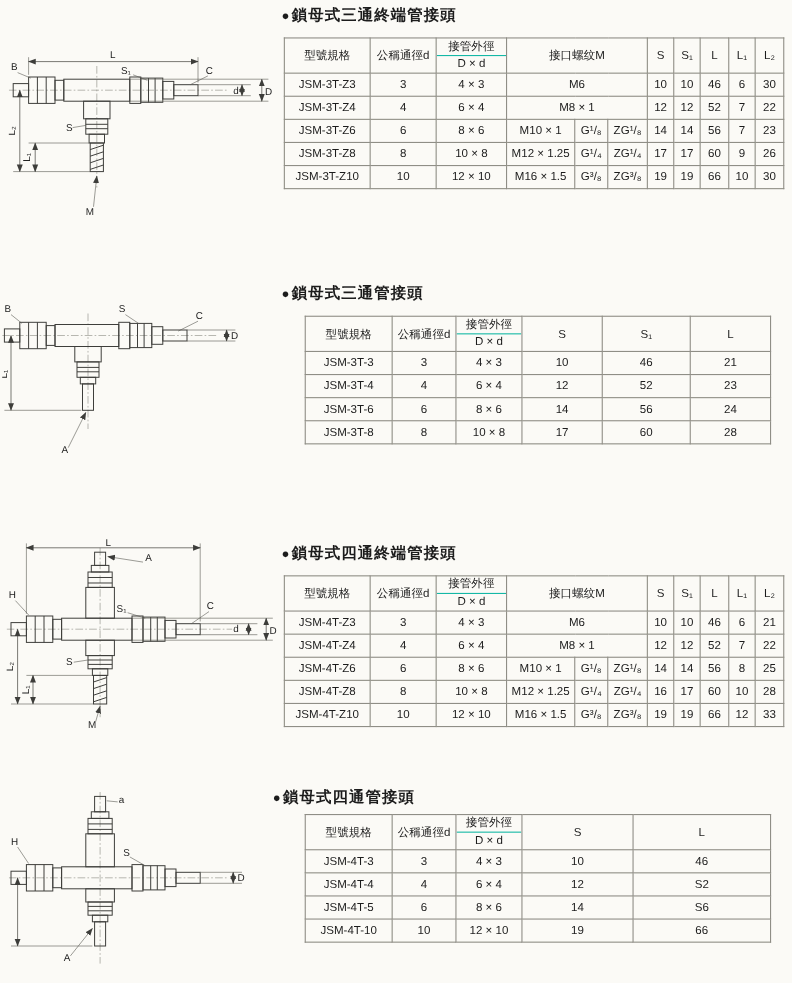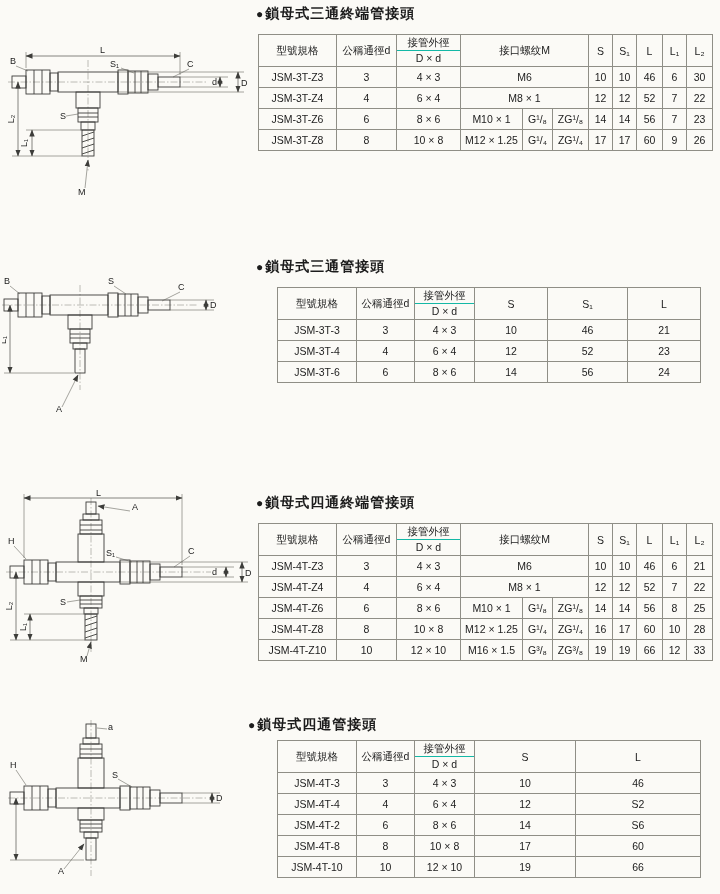--- a/index.html
+++ b/index.html
@@ -193,20 +193,33 @@
           <td>10 × 8</td>
           <td>M12 × 1.25</td>
           <td>G¹/₄</td>
           <td>ZG¹/₄</td>
           <td>17</td>
           <td>17</td>
           <td>60</td>
           <td>9</td>
           <td>26</td>
         </tr>
+        <tr>
+          <td>JSM-3T-Z10</td>
+          <td>10</td>
+          <td>12 × 10</td>
+          <td>M16 × 1.5</td>
+          <td>G³/₈</td>
+          <td>ZG³/₈</td>
+          <td>19</td>
+          <td>19</td>
+          <td>66</td>
+          <td>10</td>
+          <td>30</td>
+        </tr>
       </tbody>
     </table>
 
   <h2 class="sec-title" style="left:256px;top:258px;"><span class="bullet">●</span><span>鎖母式三通管接頭</span></h2>
 
   <svg class="draw" style="left:2px;top:260px;" width="235" height="168" viewBox="0 0 235 168">
     <defs>
       <marker id="a2" markerWidth="8" markerHeight="8" refX="6.5" refY="3.5" orient="auto-start-reverse" markerUnits="userSpaceOnUse">
           <path class="ah" d="M0,0.8 L7,3.5 L0,6.2 Z"></path>
         </marker>
@@ -291,20 +304,28 @@
           <td>52</td>
           <td>23</td>
         </tr>
         <tr>
           <td>JSM-3T-6</td>
           <td>6</td>
           <td>8 × 6</td>
           <td>14</td>
           <td>56</td>
           <td>24</td>
+        </tr>
+        <tr>
+          <td>JSM-3T-8</td>
+          <td>8</td>
+          <td>10 × 8</td>
+          <td>17</td>
+          <td>60</td>
+          <td>28</td>
         </tr>
       </tbody>
     </table>
 
   <h2 class="sec-title" style="left:256px;top:494px;"><span class="bullet">●</span><span>鎖母式四通終端管接頭</span></h2>
 
   <svg class="draw" style="left:6px;top:488px;" width="250" height="180" viewBox="0 0 250 180">
     <defs>
       <marker id="a3" markerWidth="8" markerHeight="8" refX="6.5" refY="3.5" orient="auto-start-reverse" markerUnits="userSpaceOnUse">
           <path class="ah" d="M0,0.8 L7,3.5 L0,6.2 Z"></path>
@@ -554,34 +575,27 @@
           <td>46</td>
         </tr>
         <tr>
           <td>JSM-4T-4</td>
           <td>4</td>
           <td>6 × 4</td>
           <td>12</td>
           <td>S2</td>
         </tr>
         <tr>
-          <td>JSM-4T-2</td>
+          <td>JSM-4T-5</td>
           <td>6</td>
           <td>8 × 6</td>
           <td>14</td>
           <td>S6</td>
         </tr>
         <tr>
-          <td>JSM-4T-8</td>
-          <td>8</td>
-          <td>10 × 8</td>
-          <td>17</td>
-          <td>60</td>
-        </tr>
-        <tr>
           <td>JSM-4T-10</td>
           <td>10</td>
           <td>12 × 10</td>
           <td>19</td>
           <td>66</td>
         </tr>
       </tbody>
     </table>
 
 </div>

